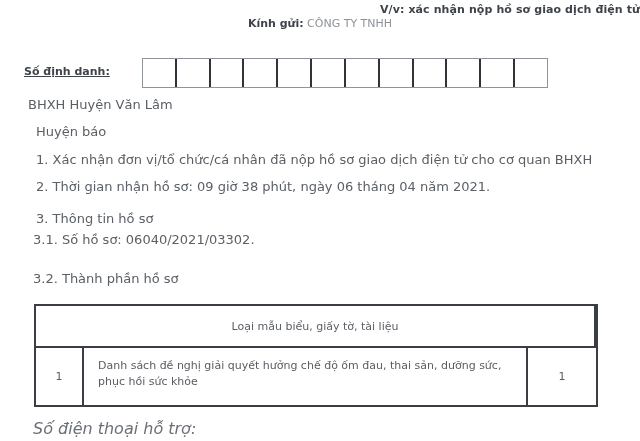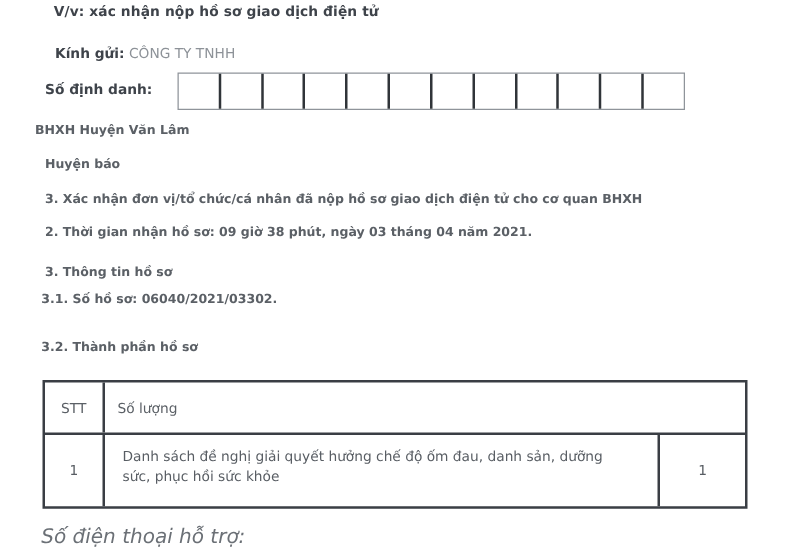--- a/index.html
+++ b/index.html
@@ -10,57 +10,57 @@
     font-family: "DejaVu Sans", "Liberation Sans", sans-serif;
     color: #585d63;
     position: relative;
     overflow: hidden;
   }
   .abs { position: absolute; }
 
   
   .subject-line {
     left: 0; right: 0; top: 3px;
-    text-align: left;
+    text-align: right;
     font-size: 11px; font-weight: bold;
     color: #3e434a;
     letter-spacing: 0.1px;
     padding-left: 43px;
   }
   .salutation-line {
-    left: 0; right: 0; top: 36px;
+    left: 0; right: 0; top: 17px;
+    text-align: center;
     font-size: 11px;
-    margin-left: 44px;
   }
   .salutation-line .sal-label { font-weight: bold; color: #3e434a; }
   .salutation-line .sal-value { color: #8d9298; font-weight: 500; }
 
   
   .id-label {
-    left: 36px; top: 65px;
+    left: 24px; top: 65px;
     font-size: 11px; font-weight: bold;
     color: #3e434a;
+    text-decoration: underline;
   }
   .id-boxes {
     left: 142px; top: 58px;
     width: 406px; height: 30px;
     border: 1px solid #8f949a;
     display: flex;
     background: #fff;
   }
   .id-cell { flex: 1 1 0; border-right: 2px solid #303439; }
   .id-cell:last-child { border-right: none; }
 
   
   .text-line {
-    font-size: 10px;
+    font-size: 13px;
     color: #5b6066;
     line-height: 14px;
     white-space: nowrap;
-    font-weight: bold;
   }
 
   
   .tbl {
     position: absolute;
     left: 34px; top: 304px;
     width: 564px;
     border: 2px solid #3a3e44;
     background: #fff;
   }
@@ -124,35 +124,34 @@
     <div class="id-cell"></div>
     <div class="id-cell"></div>
     <div class="id-cell"></div>
     <div class="id-cell"></div>
   </div>
 
 <div class="abs text-line" style="left:28px; top:98px;">BHXH Huyện Văn Lâm</div>
 
 <div class="abs text-line" style="left:36px; top:125px;">Huyện báo</div>
 
-<div class="abs text-line" style="left:36px; top:153px;">3. Xác nhận đơn vị/tổ chức/cá nhân đã nộp hồ sơ giao dịch điện tử cho cơ quan BHXH</div>
+<div class="abs text-line" style="left:36px; top:153px;">1. Xác nhận đơn vị/tổ chức/cá nhân đã nộp hồ sơ giao dịch điện tử cho cơ quan BHXH</div>
 
-<div class="abs text-line" style="left:36px; top:180px;">2. Thời gian nhận hồ sơ: 09 giờ 38 phút, ngày 03 tháng 04 năm 2021.</div>
+<div class="abs text-line" style="left:36px; top:180px;">2. Thời gian nhận hồ sơ: 09 giờ 38 phút, ngày 06 tháng 04 năm 2021.</div>
 
 <div class="abs text-line" style="left:36px; top:212px;">3. Thông tin hồ sơ</div>
 
 <div class="abs text-line" style="left:33px; top:233px;">3.1. Số hồ sơ: 06040/2021/03302.</div>
 
 <div class="abs text-line" style="left:33px; top:272px;">3.2. Thành phần hồ sơ</div>
 
 <div class="tbl">
   <div class="tbl-row header">
-    <div class="col-stt">STT</div>
-    <div class="col-qty">Số lượng</div>
+    <div class="col-doc">Loại mẫu biểu, giấy tờ, tài liệu</div>
   </div>
   <div class="tbl-row data">
     <div class="col-stt">1</div>
-    <div class="col-doc">Danh sách đề nghị giải quyết hưởng chế độ ốm đau, danh sản, dưỡng sức, phục hồi sức khỏe</div>
+    <div class="col-doc">Danh sách đề nghị giải quyết hưởng chế độ ốm đau, thai sản, dưỡng sức, phục hồi sức khỏe</div>
     <div class="col-qty">1</div>
   </div>
 </div>
 
 <div class="abs support-line">Số điện thoại hỗ trợ:</div>
 
 </body></html>

